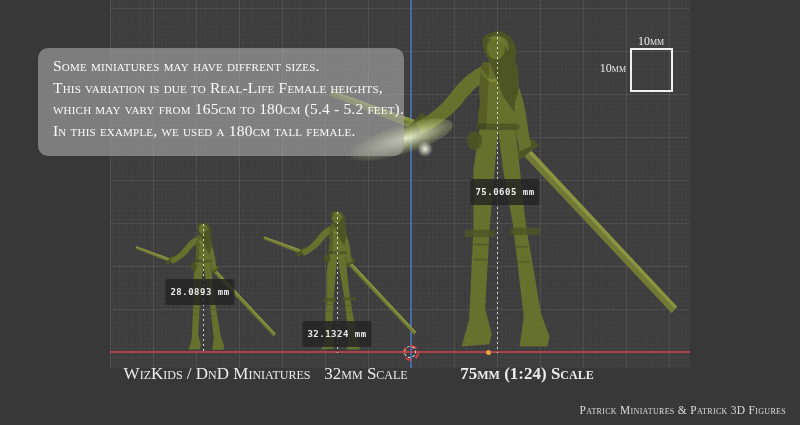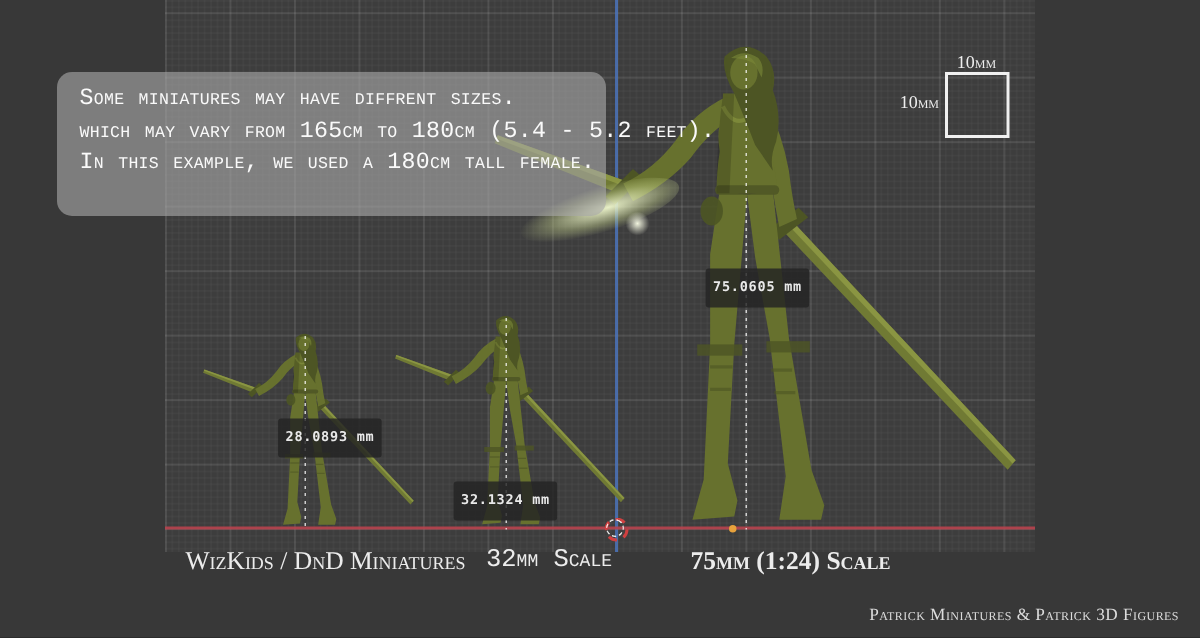--- a/index.html
+++ b/index.html
@@ -41,21 +41,21 @@
   }
   .ml-28{left:203px; top:224px; height:129px;}
   .ml-32{left:337px; top:212px; height:141px;}
   .ml-75{left:497px; top:32px;  height:321px;}
   .measure-label{
     position:absolute; z-index:4; transform:translate(-50%,-50%);
     font-family:"DejaVu Sans Mono", monospace; font-size:9px; font-weight:bold;
     color:#e9e9e9; background:rgba(35,35,35,0.82); padding:8px 5px; border-radius:2px;
     white-space:nowrap; letter-spacing:.5px;
   }
-  .mlab-28{left:200px; top:292px;margin-left:20px;}
+  .mlab-28{left:200px; top:292px;}
   .mlab-32{left:337px; top:286px;margin-top:48px;}
   .mlab-75{left:505px; top:192px;}
   
   .glow{
     position:absolute; left:345px; top:125px; width:110px; height:30px; z-index:3;
     transform:rotate(-17deg); border-radius:50%;
     background:radial-gradient(ellipse at 55% 50%, rgba(240,248,205,.95), rgba(205,218,145,.4) 45%, rgba(205,218,145,0) 72%);
   }
   .glow-core{
     position:absolute; left:417px; top:141px; width:16px; height:16px; z-index:3; border-radius:50%;
@@ -67,39 +67,39 @@
     border:2px dashed #cf4040; border-radius:50%;
   }
   .cursor3d::after{
     content:""; position:absolute; left:-1px; top:-1px; width:10px; height:10px;
     border:1.5px dashed rgba(255,255,255,.85); border-radius:50%; transform:rotate(24deg);
   }
   .origin-dot{position:absolute; left:486px; top:350px; width:5px; height:5px; border-radius:50%;
     background:var(--origin-dot); z-index:3;}
   
   .info-box{
-    position:absolute; left:38px; top:48px; width:366px; height:96px; z-index:5;
+    position:absolute; left:38px; top:48px; width:366px; height:108px; z-index:5;
     background:rgba(168,168,168,0.62); border-radius:10px;
-    padding:7px 0 0 15px; box-sizing:border-box;font-family:Liberation Mono, monospace;
+    padding:7px 0 0 15px; box-sizing:border-box;
   }
   .info-box .line{
     font-variant:small-caps; font-size:15.5px; line-height:21.5px;
     color:#fafafa; letter-spacing:.2px; white-space:nowrap;
   }
   
   .ref-square{position:absolute; left:630px; top:48px; width:43px; height:44px;
     border:2px solid #f0f0f0; box-sizing:border-box; z-index:4; background:transparent;}
   .ref-top-label{position:absolute; left:651px; top:34px; transform:translateX(-50%);
     font-variant:small-caps; font-size:12px; color:#eee; z-index:4;}
   .ref-side-label{position:absolute; left:598px; top:61px; width:28px; text-align:right;
     font-variant:small-caps; font-size:12px; color:#eee; z-index:4;}
   
   .caption{position:absolute; top:365px; transform:translateX(-50%); text-align:center;
     z-index:5; color:#ececec; font-variant:small-caps; font-size:17px; line-height:18.5px; white-space:nowrap;}
-  .cap-28{left:217px;} .cap-32{left:366px;font-family:Liberation Mono, monospace;} .cap-75{left:527px;font-weight:bold;}
+  .cap-28{left:217px;} .cap-32{left:366px;} .cap-75{left:527px;font-weight:bold;}
   .watermark{position:absolute; right:14px; top:404px; z-index:5; color:#dcdcdc;
     font-variant:small-caps; font-size:11.5px; letter-spacing:.3px; white-space:nowrap;}
   .hidden-defs{position:absolute; width:0; height:0; overflow:hidden;}
 </style>
 </head>
 <body>
 
 <div class="viewport">
 
   <svg class="hidden-defs" aria-hidden="true">
@@ -159,20 +159,21 @@
 
   <div class="measure-label mlab-28">28.0893 mm</div>
   <div class="measure-label mlab-32">32.1324 mm</div>
   <div class="measure-label mlab-75">75.0605 mm</div>
 
   <div class="cursor3d"></div>
   <div class="origin-dot"></div>
 
   <div class="info-box">
     <div class="line">Some miniatures may have diffrent sizes.</div>
+    <div class="line">This variation is due to Real-Life Female heights,</div>
     <div class="line">which may vary from 165cm to 180cm (5.4 - 5.2 feet).</div>
     <div class="line">In this example, we used a 180cm tall female.</div>
   </div>
 
   <div class="ref-square"></div>
   <div class="ref-top-label">10mm</div>
   <div class="ref-side-label">10mm</div>
 
   <div class="caption cap-28">
     <div>WizKids / DnD Miniatures</div>

